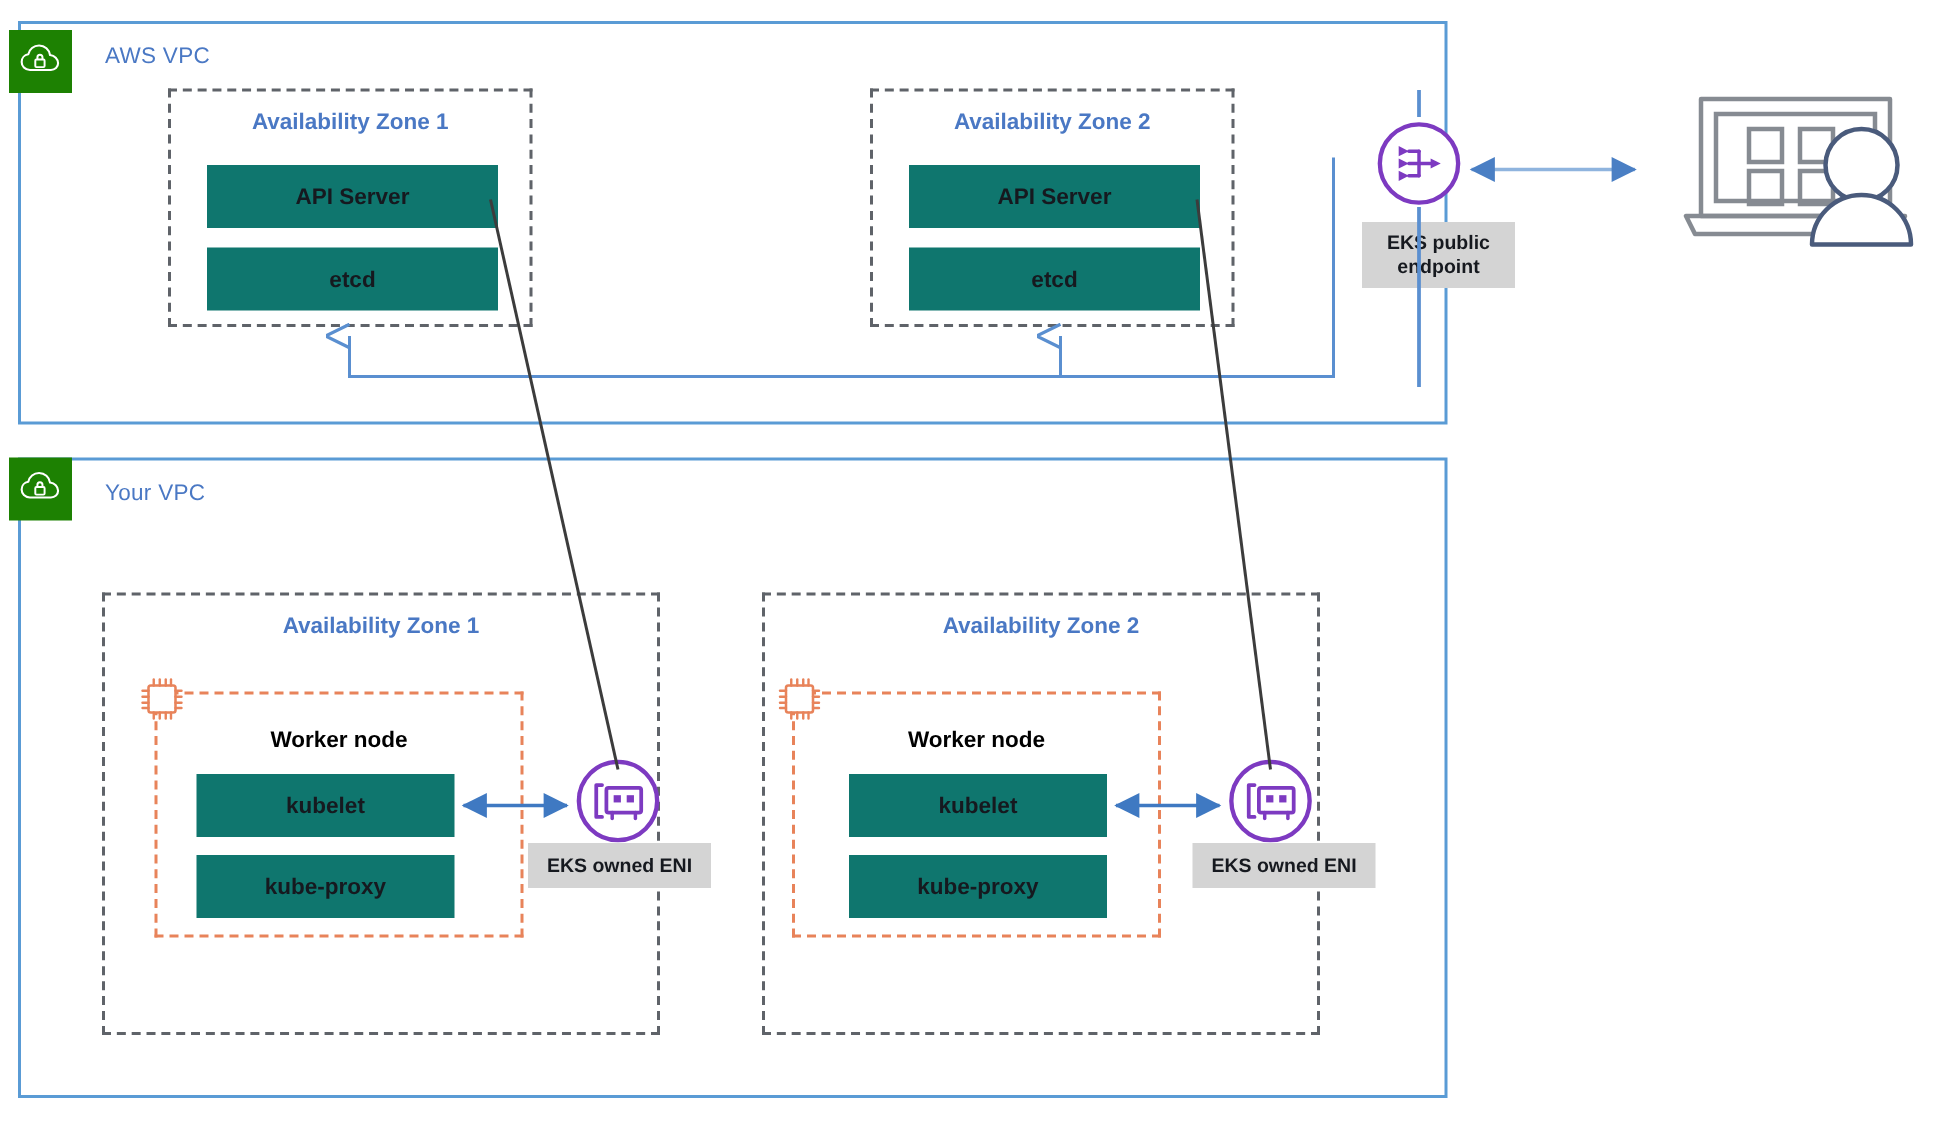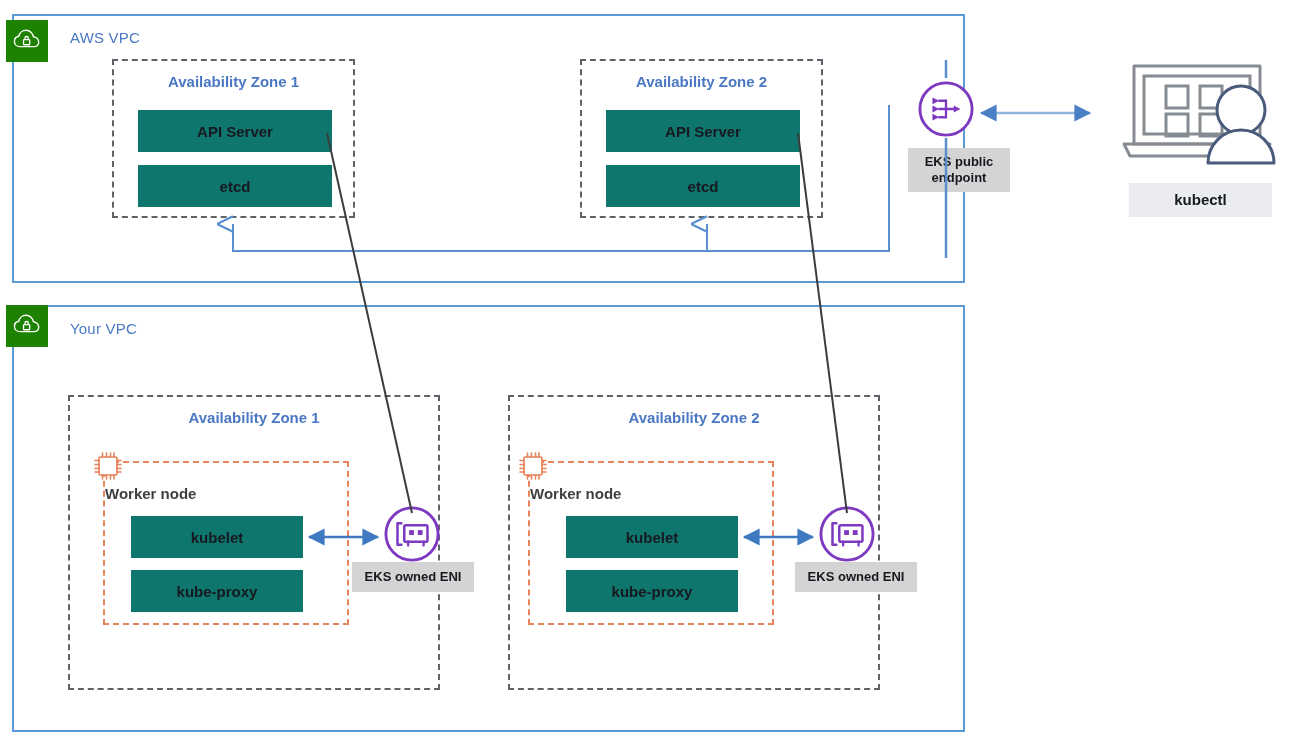--- a/index.html
+++ b/index.html
@@ -79,24 +79,24 @@
   
   .worker-box {
     position: absolute;
     border: 2px dashed #e8835a;
     box-sizing: border-box;
     background: transparent;
   }
   .worker-title {
     position: absolute;
     width: 100%;
-    text-align: left;
+    text-align: center;
     top: 22px;
     left: 0;
-    color: #404040;
+    color: #000000;
     font-size: 15px;
     font-weight: bold;
     white-space: nowrap;
   }
   .chip-icon {
     position: absolute;
     left: -14px;
     top: -14px;
     width: 34px;
     height: 34px;
@@ -291,21 +291,20 @@
     <path d="M8 88 h146 l-6 12 h-134 z" fill="none" stroke="#868b92" stroke-width="3" stroke-linejoin="round"></path>
 
     <rect x="50" y="30" width="22" height="22" fill="none" stroke="#868b92" stroke-width="3"></rect>
     <rect x="84" y="30" width="22" height="22" fill="none" stroke="#868b92" stroke-width="3"></rect>
     <rect x="50" y="58" width="22" height="22" fill="none" stroke="#868b92" stroke-width="3"></rect>
     <rect x="84" y="58" width="22" height="22" fill="none" stroke="#868b92" stroke-width="3"></rect>
 
     <circle cx="125" cy="54" r="24" fill="#ffffff" stroke="#4a5b7c" stroke-width="3"></circle>
     <path d="M92 107 a33 33 0 0 1 66 0 z" fill="#ffffff" stroke="#4a5b7c" stroke-width="3" stroke-linejoin="round"></path>
   </svg>
-  <div class="caption light" style="left:1129px; top:183px; width:143px; height:34px;">kubectl</div>
 
   <svg id="wires">
     <defs>
       <marker id="arrowBlueUp" markerWidth="9" markerHeight="9" refX="4.5" refY="8" orient="auto" markerUnits="strokeWidth">
         <path d="M4.5 0 L0.6 8 M4.5 0 L8.4 8" fill="none" stroke="#5a8fd0" stroke-width="1.1"></path>
       </marker>
       <marker id="arrowBlueL" markerWidth="8" markerHeight="8" refX="1" refY="4" orient="auto" markerUnits="strokeWidth">
         <path d="M7.5 0.5 L0.5 4 L7.5 7.5 z" fill="#3f79c2"></path>
       </marker>
       <marker id="arrowBlueR" markerWidth="8" markerHeight="8" refX="7" refY="4" orient="auto" markerUnits="strokeWidth">

